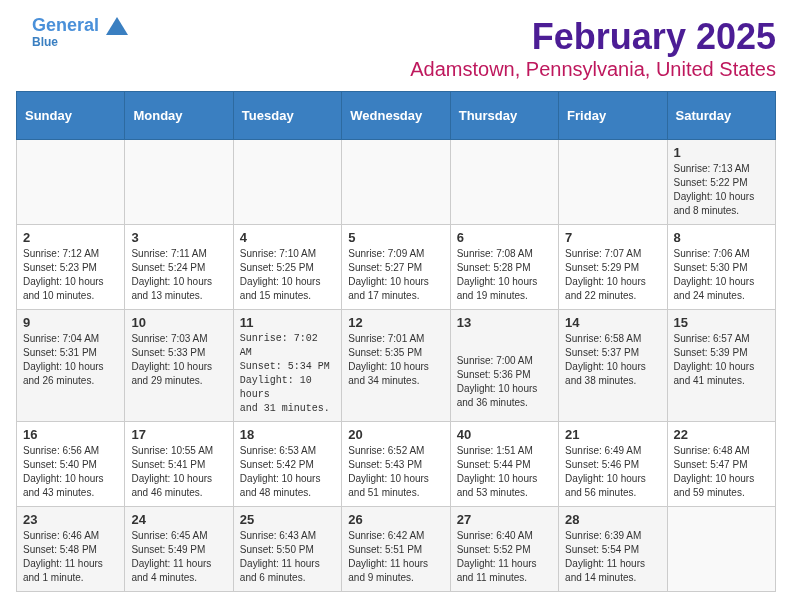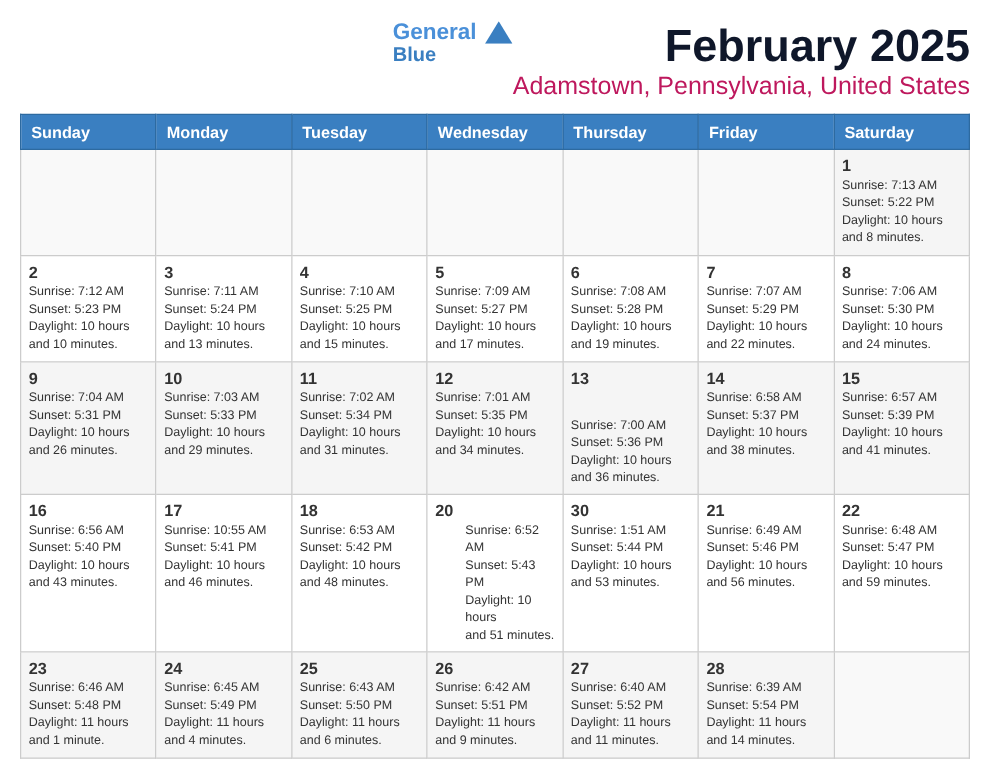--- a/index.html
+++ b/index.html
@@ -5,51 +5,51 @@
     * { box-sizing: border-box; margin: 0; padding: 0; }
     body {
       font-family: Arial, sans-serif;
       background: #fff;
       width: 792px;
       min-height: 612px;
       padding: 16px;
     }
     .header {
       display: flex;
-      justify-content: flex-end;
+      justify-content: space-between;
       align-items: flex-start;
       margin-bottom: 10px;
       margin-left: 16px;
     }
     .logo {
       display: flex;
       align-items: center;
     }
     .title-block {
       text-align: right;
     }
     .month-title {
       font-size: 36px;
       font-weight: bold;
-      color: #0f172a;
+      color: #4c1d95;
     }
     .subtitle {
       font-size: 20px;
       color: #be185d;
     }
     .calendar {
       width: 100%;
       border-collapse: collapse;
       border: 1px solid #ccc;
     }
     .calendar th {
       background-color: #3a7fc1;
       color: #fff;
       text-align: left;
-      padding: 6px 8px;
+      padding: 16px 8px;
       font-size: 13px;
       font-weight: bold;
       border: 1px solid #2d6aa0;
     }
     .calendar td {
       vertical-align: top;
       padding: 5px 6px;
       border: 1px solid #ccc;
       width: calc(100% / 7);
       min-height: 80px;
@@ -83,21 +83,21 @@
   <div class="logo">
     <div>
       <div style="display:flex;align-items:center;">
         <div style="font-size:18px;font-weight:bold;color:#333;line-height:1.1;">
           <span style="color:#4a90d9;">General</span>
           <svg width="22" height="18" viewBox="0 0 22 18" style="vertical-align:middle;margin-left:2px;">
             <polygon points="0,18 11,0 22,18" fill="#3a7fc1"></polygon>
           </svg>
         </div>
       </div>
-      <div style="font-size:16px;font-weight:bold;color:#3a7fc1;line-height:1.1;">Blue</div>
+      <div style="font-size:12px;font-weight:bold;color:#3a7fc1;line-height:1.1;">Blue</div>
     </div>
   </div>
   <div class="title-block">
     <div class="month-title">February 2025</div>
     <div class="subtitle">Adamstown, Pennsylvania, United States</div>
   </div>
 </div>
 
 <table class="calendar">
   <thead>
@@ -188,21 +188,21 @@
         </td>
         <td>
           <span class="day-number">10</span>
           <div class="day-info" style="white-space: pre-line;">Sunrise: 7:03 AM
 Sunset: 5:33 PM
 Daylight: 10 hours
 and 29 minutes.</div>
         </td>
         <td>
           <span class="day-number">11</span>
-          <div class="day-info" style="white-space: pre-line;">Sunrise: 7:02 AM
+          <div class="day-info" style="white-space: pre-line; font-family: Liberation Mono, monospace;">Sunrise: 7:02 AM
 Sunset: 5:34 PM
 Daylight: 10 hours
 and 31 minutes.</div>
         </td>
         <td>
           <span class="day-number">12</span>
           <div class="day-info" style="white-space: pre-line;">Sunrise: 7:01 AM
 Sunset: 5:35 PM
 Daylight: 10 hours
 and 34 minutes.</div>
@@ -246,27 +246,27 @@
         </td>
         <td>
           <span class="day-number">18</span>
           <div class="day-info" style="white-space: pre-line;">Sunrise: 6:53 AM
 Sunset: 5:42 PM
 Daylight: 10 hours
 and 48 minutes.</div>
         </td>
         <td>
           <span class="day-number">20</span>
-          <div class="day-info" style="white-space: pre-line; margin-left: 24px;">Sunrise: 6:52 AM
+          <div class="day-info" style="white-space: pre-line;">Sunrise: 6:52 AM
 Sunset: 5:43 PM
 Daylight: 10 hours
 and 51 minutes.</div>
         </td>
         <td>
-          <span class="day-number">30</span>
+          <span class="day-number">40</span>
           <div class="day-info" style="white-space: pre-line;">Sunrise: 1:51 AM
 Sunset: 5:44 PM
 Daylight: 10 hours
 and 53 minutes.</div>
         </td>
         <td>
           <span class="day-number">21</span>
           <div class="day-info" style="white-space: pre-line;">Sunrise: 6:49 AM
 Sunset: 5:46 PM
 Daylight: 10 hours

